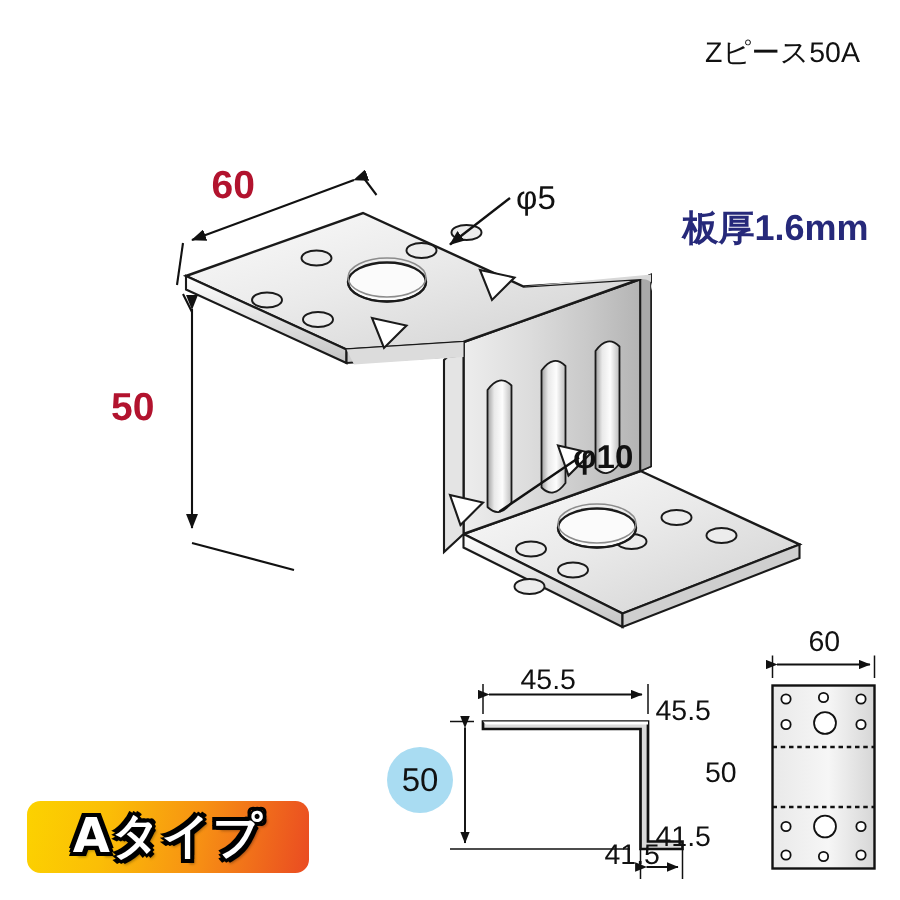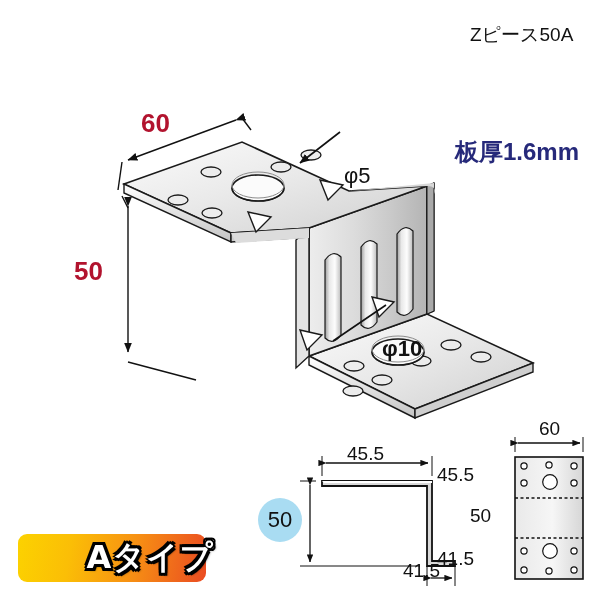--- a/index.html
+++ b/index.html
@@ -18,21 +18,21 @@
   }
   .thickness-text{
     position:absolute;left:455px;top:136px;
     font-size:24px;font-weight:bold;color:#26297a;white-space:nowrap;
   }
   .dim-red{
     position:absolute;font-size:26px;font-weight:bold;color:#b2132e;
     white-space:nowrap;
   }
   .dim-black{
-    position:absolute;font-size:22px;color:#111;white-space:nowrap;margin-top:44px;
+    position:absolute;font-size:22px;color:#111;white-space:nowrap;
   }
   .dim-mid{
     position:absolute;font-size:19px;color:#111;white-space:nowrap;
   }
 
   
   .badge{
     position:absolute;left:18px;top:534px;width:188px;height:48px;
     border-radius:9px;
     background:linear-gradient(100deg,#fcd200 0%,#fbbe06 28%,#f79213 60%,#ea4b22 100%);
@@ -44,21 +44,20 @@
     font-size:32px;font-weight:bold;color:#ffffff;
     font-family:"DejaVu Sans","Liberation Sans",sans-serif;
     -webkit-text-stroke:0px;
     text-shadow:
       -2.6px -2.6px 0 #000, 2.6px -2.6px 0 #000,
       -2.6px  2.6px 0 #000, 2.6px  2.6px 0 #000,
       -2.6px 0 0 #000, 2.6px 0 0 #000,
       0 -2.6px 0 #000, 0 2.6px 0 #000,
       3px 3px 2px rgba(0,0,0,.35);
     letter-spacing:1px;
-    padding-left:38px;
   }
 
   
   .circ-dim{
     position:absolute;left:258px;top:498px;width:44px;height:44px;
     border-radius:50%;background:#a9dcf2;
     display:flex;align-items:center;justify-content:center;
     font-size:22px;color:#111;
   }
 </style>

